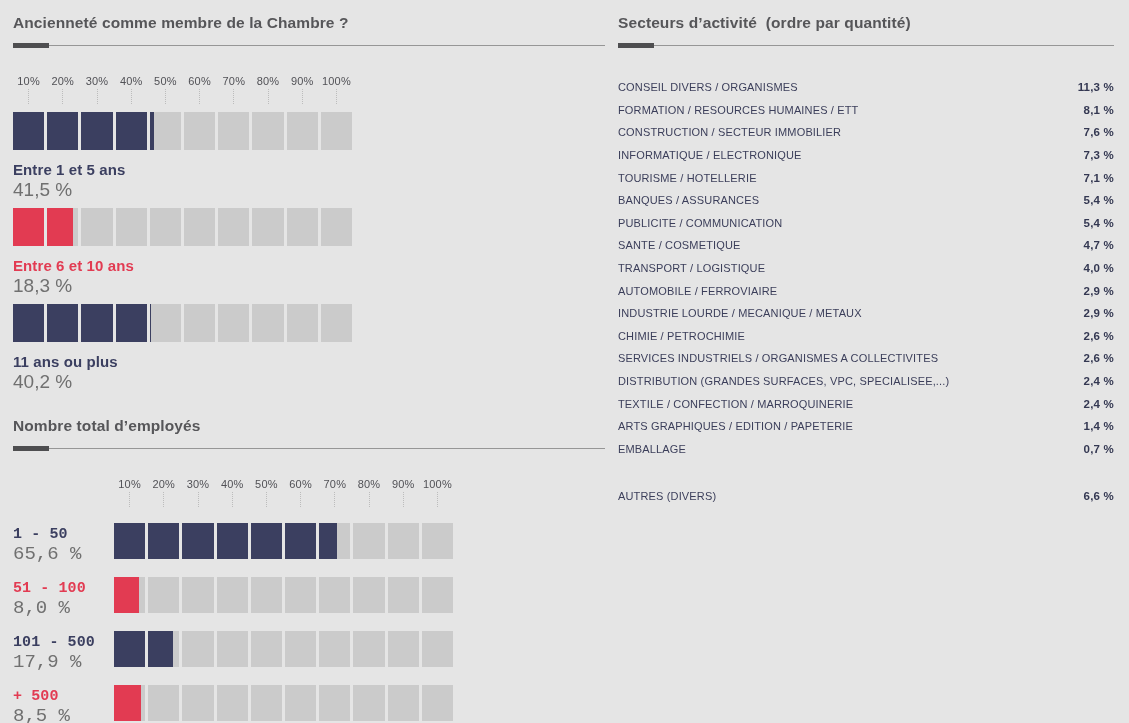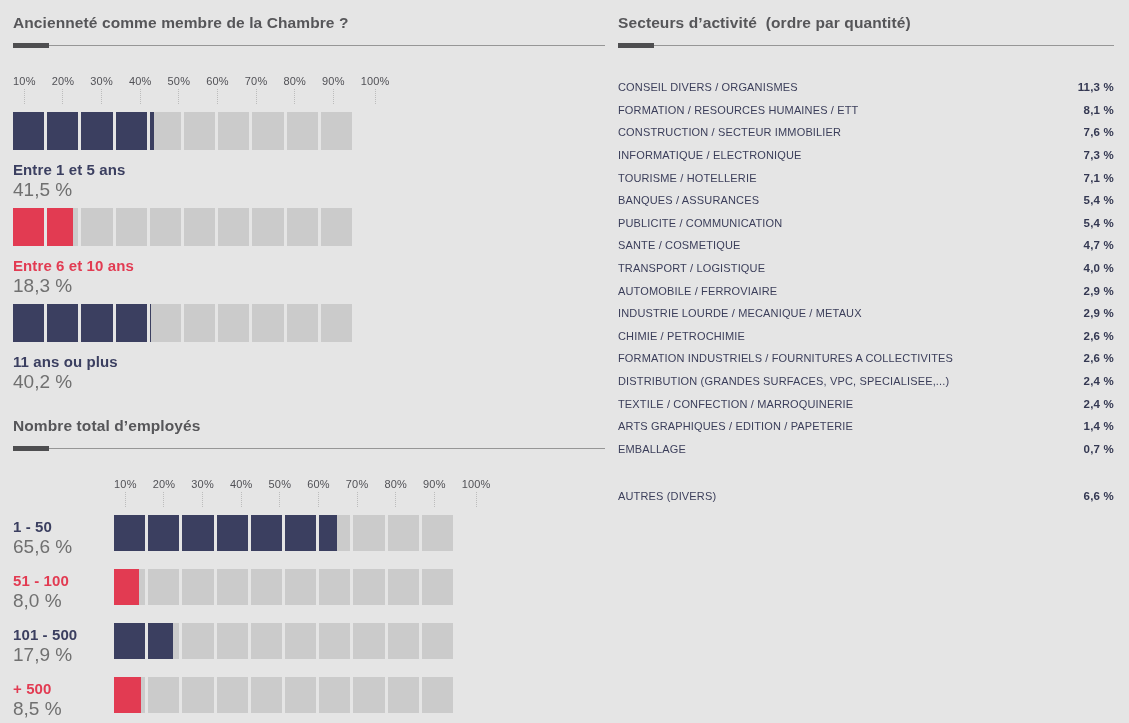--- a/index.html
+++ b/index.html
@@ -6,37 +6,37 @@
   body{font-family:"Liberation Sans", sans-serif;-webkit-font-smoothing:antialiased;}
   .page{position:relative;width:1129px;height:723px;overflow:hidden;display:flex;background:#e5e5e5;}
   .col-left{width:605px;box-sizing:border-box;padding:14px 0 0 13px;}
   .col-right{width:524px;box-sizing:border-box;padding:14px 15px 0 13px;}
 
   h2.section-title{margin:0;font-size:15.5px;font-weight:700;color:#565659;letter-spacing:.1px;white-space:pre;}
   .rule{display:flex;align-items:center;margin-top:11px;height:5px;}
   .rule-thick{width:36px;height:5px;background:#4E4E50;}
   .rule-line{flex:1;height:1px;background:#969696;}
 
-  .scale{display:flex;gap:16px;width:339px;margin:27px 0 8px 0;}
+  .scale{display:flex;gap:3px;width:339px;margin:27px 0 8px 0;}
   .scale.indent{margin-left:101px;}
   .scale-cell{flex:1;text-align:center;}
   .scale-txt{font-size:11px;color:#515156;letter-spacing:.2px;}
   .tick{width:0;height:15px;margin:2px auto 0;border-left:1px dotted #bcbcbc;}
 
   .bar{display:flex;gap:3px;width:339px;}
   .seg{flex:1;overflow:hidden;}
   .fill{display:block;height:100%;}
 
   .s-row .bar{margin-bottom:11px;}
   .s-row{margin-bottom:11px;}
   .row-label{font-size:15px;font-weight:700;letter-spacing:.1px;line-height:18px;}
   .row-value{font-size:19px;color:#707070;margin-top:3px;line-height:15px;}
 
   .section-employees{margin-top:28px;}
-  .e-rows{margin-top:8px;}
+  .e-rows{margin-top:16px;font-family:Liberation Mono, monospace;}
   .e-row{display:flex;margin-bottom:15px;}
   .e-label-block{width:101px;box-sizing:border-box;padding-top:3px;}
 
   .sector-list{margin-top:28px;}
   .sector-row{display:flex;justify-content:space-between;align-items:center;height:22.6px;}
   .sector-label{font-size:11px;color:#3B3E5A;letter-spacing:.15px;}
   .sector-value{font-size:11.5px;font-weight:700;color:#343852;letter-spacing:.2px;}
   .sector-row.other{margin-top:25px;}
 </style>
 </head>
@@ -369,21 +369,21 @@
           </div>
           <div class="sector-row">
             <span class="sector-label">INDUSTRIE LOURDE / MECANIQUE / METAUX</span>
             <span class="sector-value">2,9 %</span>
           </div>
           <div class="sector-row">
             <span class="sector-label">CHIMIE / PETROCHIMIE</span>
             <span class="sector-value">2,6 %</span>
           </div>
           <div class="sector-row">
-            <span class="sector-label">FORMATION INDUSTRIELS / FOURNITURES A COLLECTIVITES</span>
+            <span class="sector-label">SERVICES INDUSTRIELS / ORGANISMES A COLLECTIVITES</span>
             <span class="sector-value">2,6 %</span>
           </div>
           <div class="sector-row">
             <span class="sector-label">DISTRIBUTION (GRANDES SURFACES, VPC, SPECIALISEE,...)</span>
             <span class="sector-value">2,4 %</span>
           </div>
           <div class="sector-row">
             <span class="sector-label">TEXTILE / CONFECTION / MARROQUINERIE</span>
             <span class="sector-value">2,4 %</span>
           </div>

